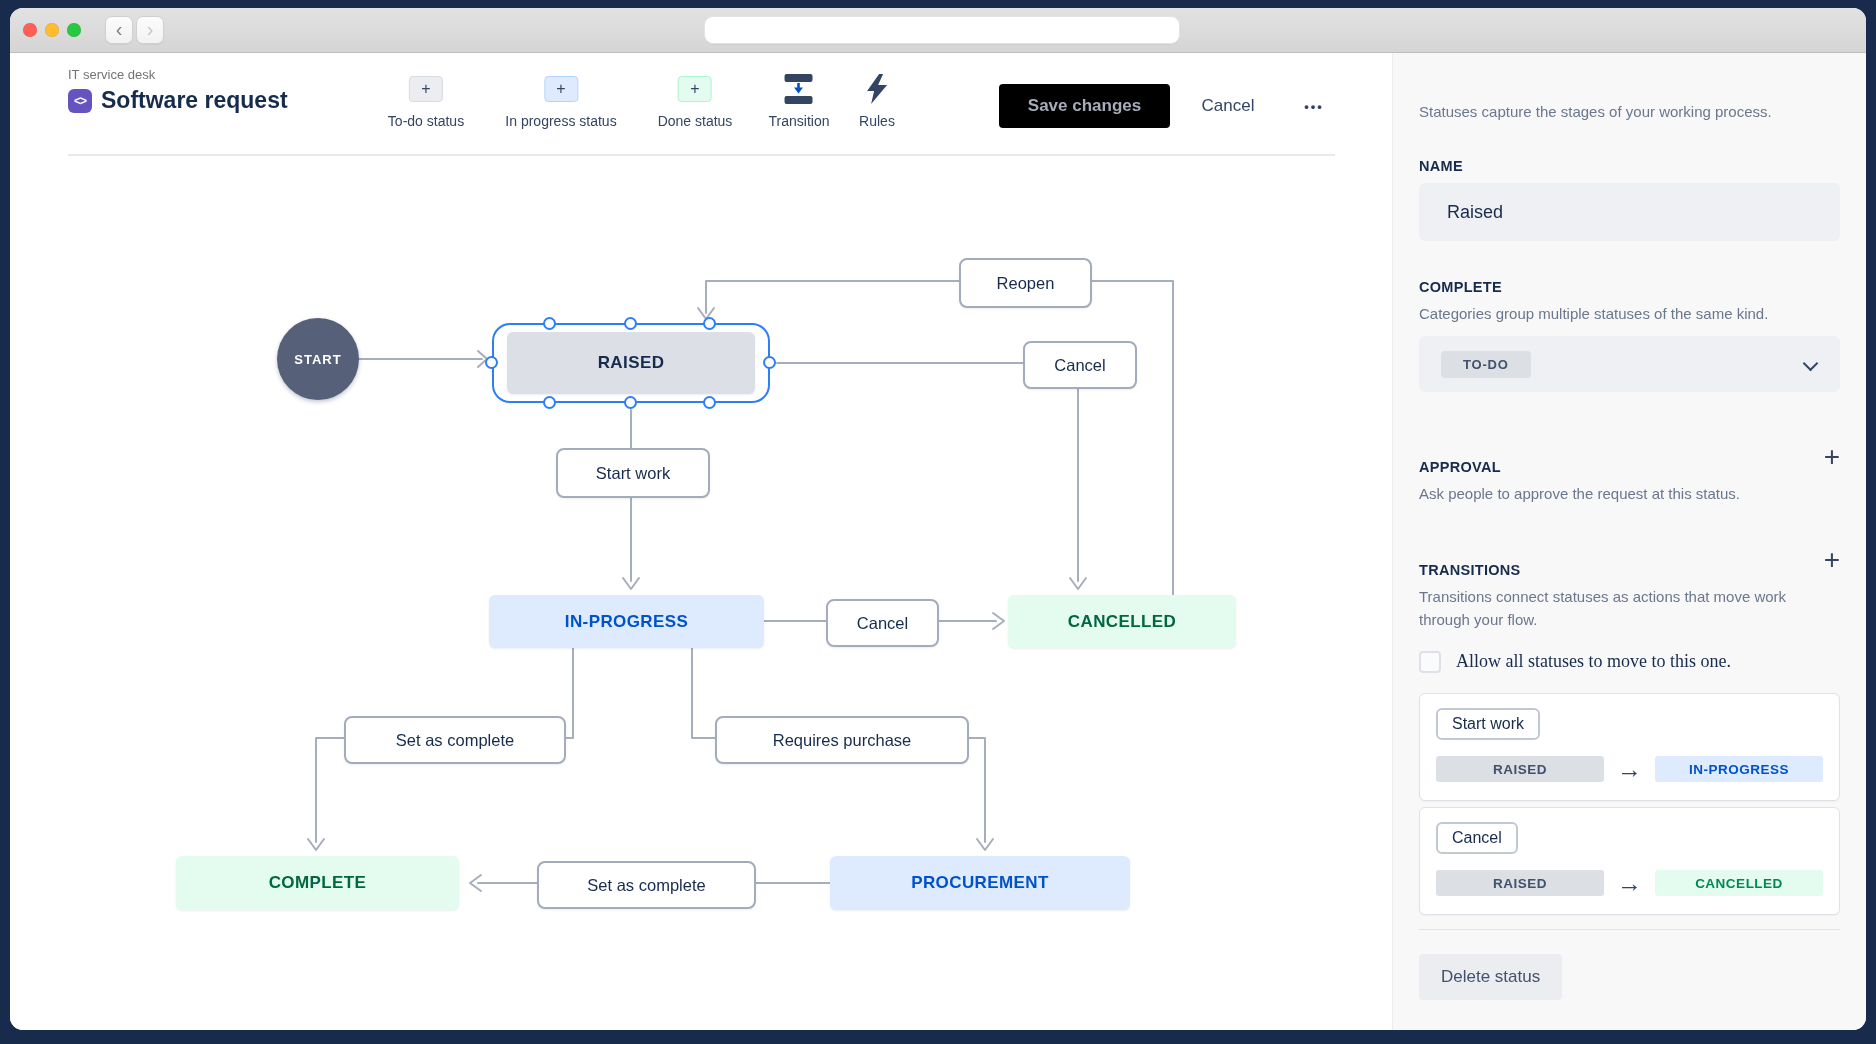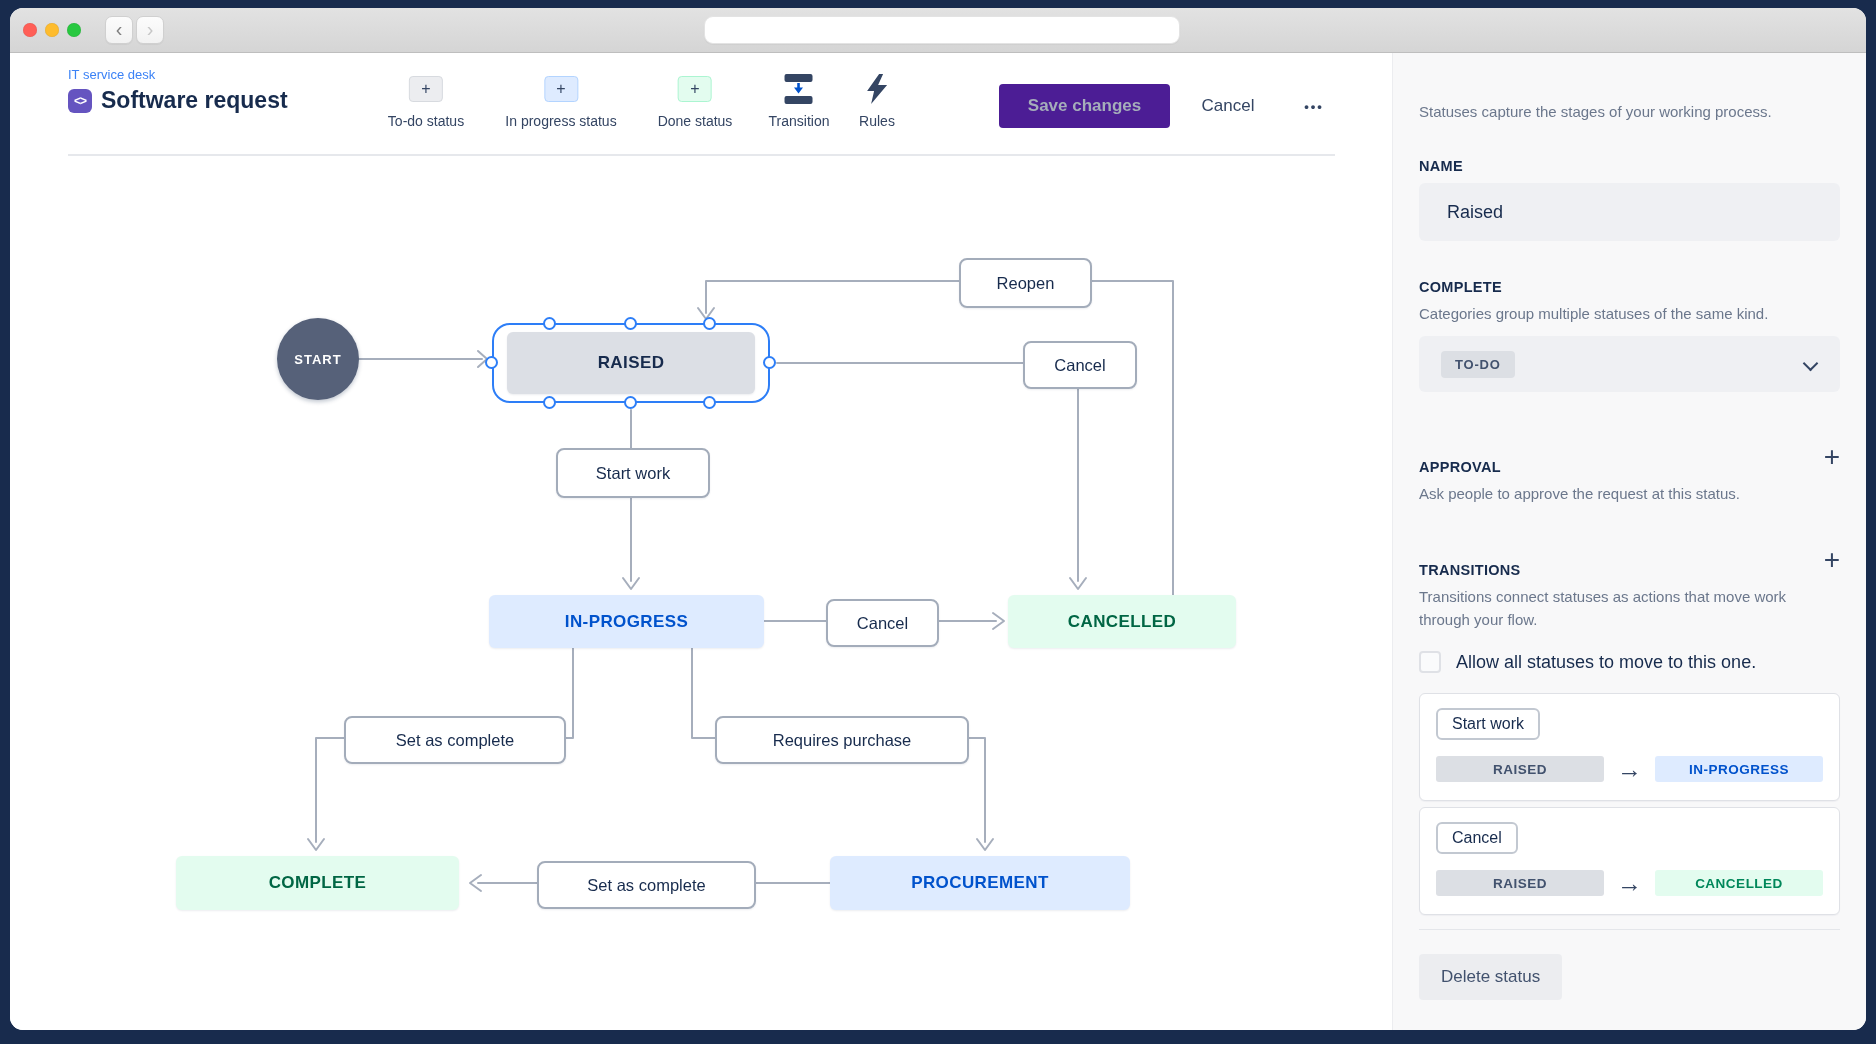--- a/index.html
+++ b/index.html
@@ -36,42 +36,42 @@
   .urlbar{
     position:absolute;left:694px;top:8px;width:476px;height:28px;box-sizing:border-box;
     border-radius:9px;background:#FFFFFF;border:1px solid #E3E3E3;
     box-shadow:0 1px 1px rgba(0,0,0,.04);font-size:13px;color:#666;padding:0 10px;outline:none;
   }
   
   .content{flex:1;display:flex;position:relative;}
   .main{position:relative;width:1382px;flex:0 0 1382px;background:#FFFFFF;}
   
   .crumbs{position:absolute;left:58px;top:14px;}
-  .crumb-top{font-size:13px;color:#3b82f6;}
+  .crumb-top{font-size:13px;color:#737373;}
   .title-row{display:flex;align-items:center;margin-top:5px;}
   .app-icon{
     width:24px;height:24px;border-radius:6px;background:#6554C0;color:#FFFFFF;
     display:flex;align-items:center;justify-content:center;
     font-size:12px;font-weight:bold;letter-spacing:-1px;margin-right:9px;
   }
   .page-title{font-size:23px;font-weight:bold;color:#172B4D;}
   .tool-btn{position:absolute;top:23px;transform:translateX(-50%);display:flex;flex-direction:column;align-items:center;cursor:pointer;}
   .tool-chip{
     width:34px;height:26px;border-radius:4px;box-sizing:border-box;
     display:flex;align-items:center;justify-content:center;
     font-size:16px;color:#344563;line-height:1;
   }
   .chip-todo{background:#ECEDF0;border:1px solid #D7DADF;}
   .chip-inprogress{background:#DEEBFF;border:1px solid #B3D4FF;}
   .chip-done{background:#E3FCEF;border:1px solid #ABF5D1;}
   .tool-iconbox{height:26px;display:flex;align-items:center;justify-content:center;}
   .tool-label{margin-top:11px;font-size:14px;color:#344563;white-space:nowrap;}
   .save-btn{
     position:absolute;left:989px;top:31px;width:171px;height:44px;
-    background:#4c1d95;border:none;border-radius:4px;
+    background:#000000;border:none;border-radius:4px;
     font-size:17px;font-weight:bold;color:#A5ADBA;font-family:inherit;
   }
   .cancel-btn{
     position:absolute;left:1185px;top:31px;width:66px;height:44px;
     background:none;border:none;font-size:17px;color:#344563;font-family:inherit;cursor:pointer;padding:0;
   }
   .more-btn{
     position:absolute;left:1284px;top:31px;height:44px;width:40px;
     background:none;border:none;color:#344563;font-size:13px;font-weight:bold;letter-spacing:2px;cursor:pointer;padding:0;
   }
@@ -119,36 +119,36 @@
   .name-input{
     margin-top:9px;width:100%;height:58px;box-sizing:border-box;border:none;outline:none;
     background:#EFF0F3;border-radius:6px;padding:0 28px;font-size:18px;color:#172B4D;font-family:inherit;
   }
   .cat-label{margin-top:38px;}
   .dropdown{
     margin-top:11px;height:56px;background:#EFF0F3;border-radius:6px;
     display:flex;align-items:center;justify-content:space-between;padding:0 22px;cursor:pointer;
   }
   .cat-pill{
-    background:#DCDFE4;border-radius:4px;padding:6px 14px;
+    background:#DCDFE4;border-radius:4px;padding:6px 22px;
     font-size:13px;font-weight:bold;letter-spacing:.8px;color:#42526E;
   }
   .chev{width:14px;height:14px;position:relative;}
   .chev::after{
     content:"";position:absolute;left:1px;top:1px;width:9px;height:9px;
     border-right:2.6px solid #344563;border-bottom:2.6px solid #344563;transform:rotate(45deg);
   }
   .section-row{display:flex;align-items:center;justify-content:space-between;}
   .row-approval{margin-top:46px;}
   .row-transitions{margin-top:36px;}
   .plus-btn{
     background:none;border:none;font-size:28px;font-weight:300;color:#344563;
     line-height:22px;padding:0;cursor:pointer;font-family:inherit;
   }
-  .allow-row{margin-top:20px;display:flex;align-items:flex-end;}
+  .allow-row{margin-top:20px;display:flex;align-items:flex-start;font-family:Liberation Serif, serif;}
   .checkbox{
     width:22px;height:22px;border-radius:4px;background:#FAFBFC;border:2px solid #DFE1E6;
     box-sizing:border-box;flex:0 0 22px;cursor:pointer;
   }
   .allow-label{font-size:18px;margin-left:15px;}
   .cards{margin-top:20px;}
   .tcard{
     background:#FFFFFF;border:1px solid #DFE1E6;border-radius:6px;
     padding:14px 16px 18px 16px;box-shadow:0 1px 1px rgba(9,30,66,.04);
   }

